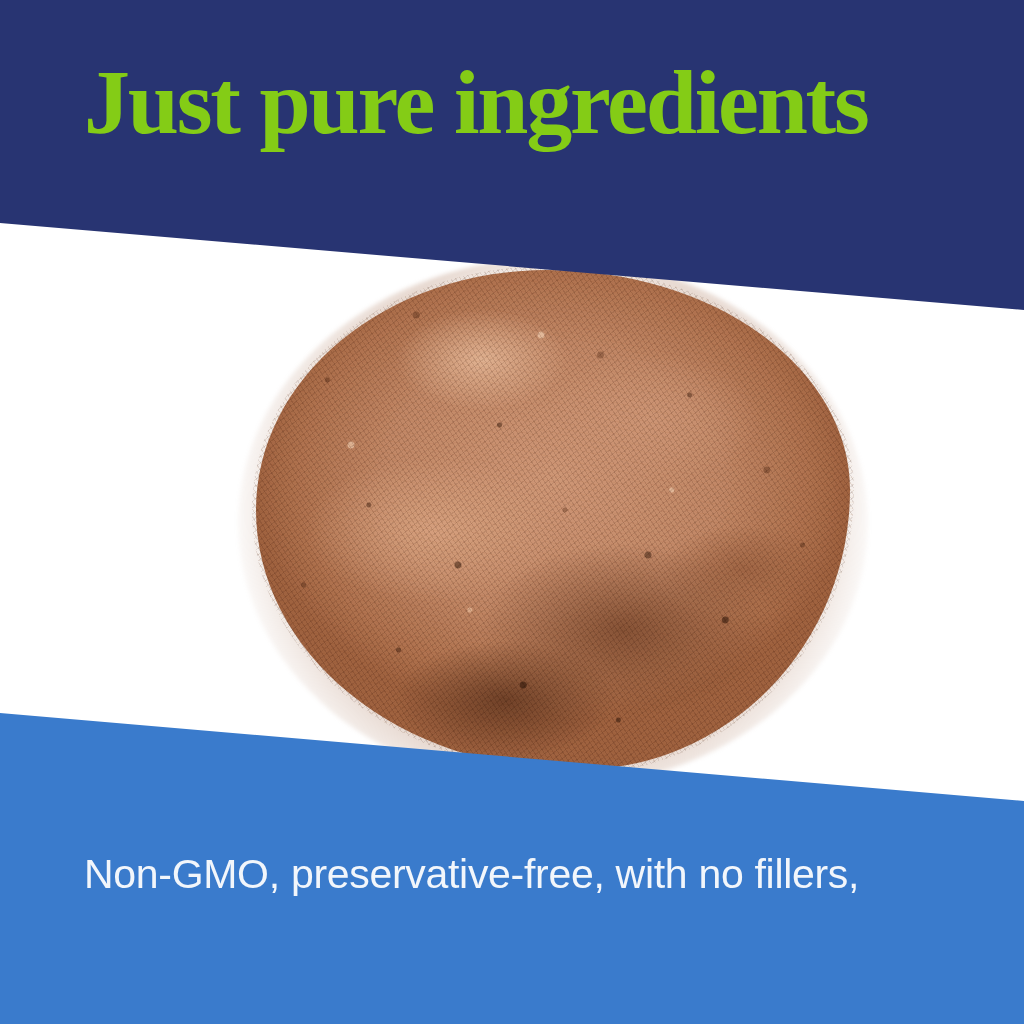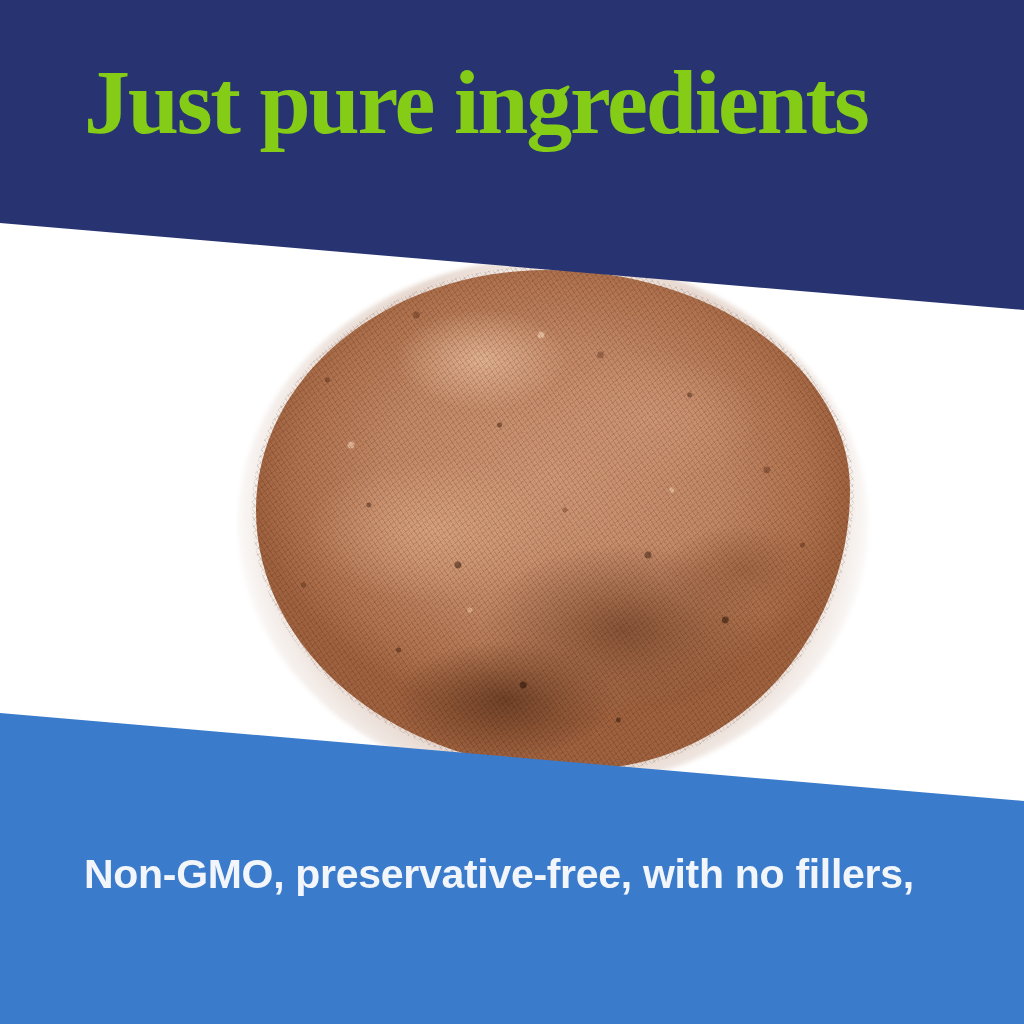--- a/index.html
+++ b/index.html
@@ -182,21 +182,21 @@
   }
 
   .subcopy {
     position: absolute;
     left: 84px;
     top: 142px;
     width: 860px;
     color: #f2f6fb;
     font-family: "Liberation Sans", sans-serif;
     font-size: 41px;
-    font-weight: bold;
+    font-weight: normal;
     line-height: 1.13;
     letter-spacing: -0.3px;
     -webkit-font-smoothing: antialiased;
   }
 
   .subcopy .line {
     display: block;
     white-space: nowrap;
   }
 </style>

